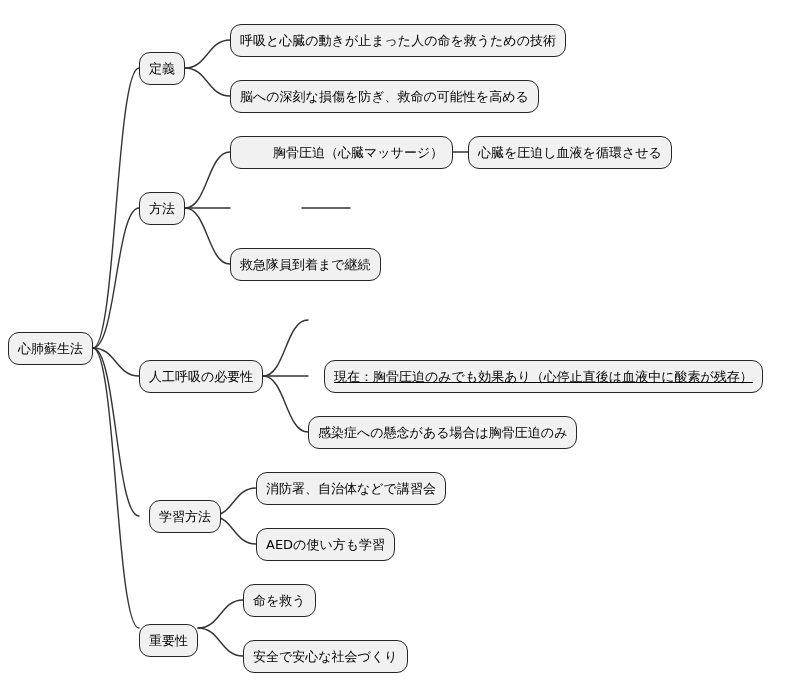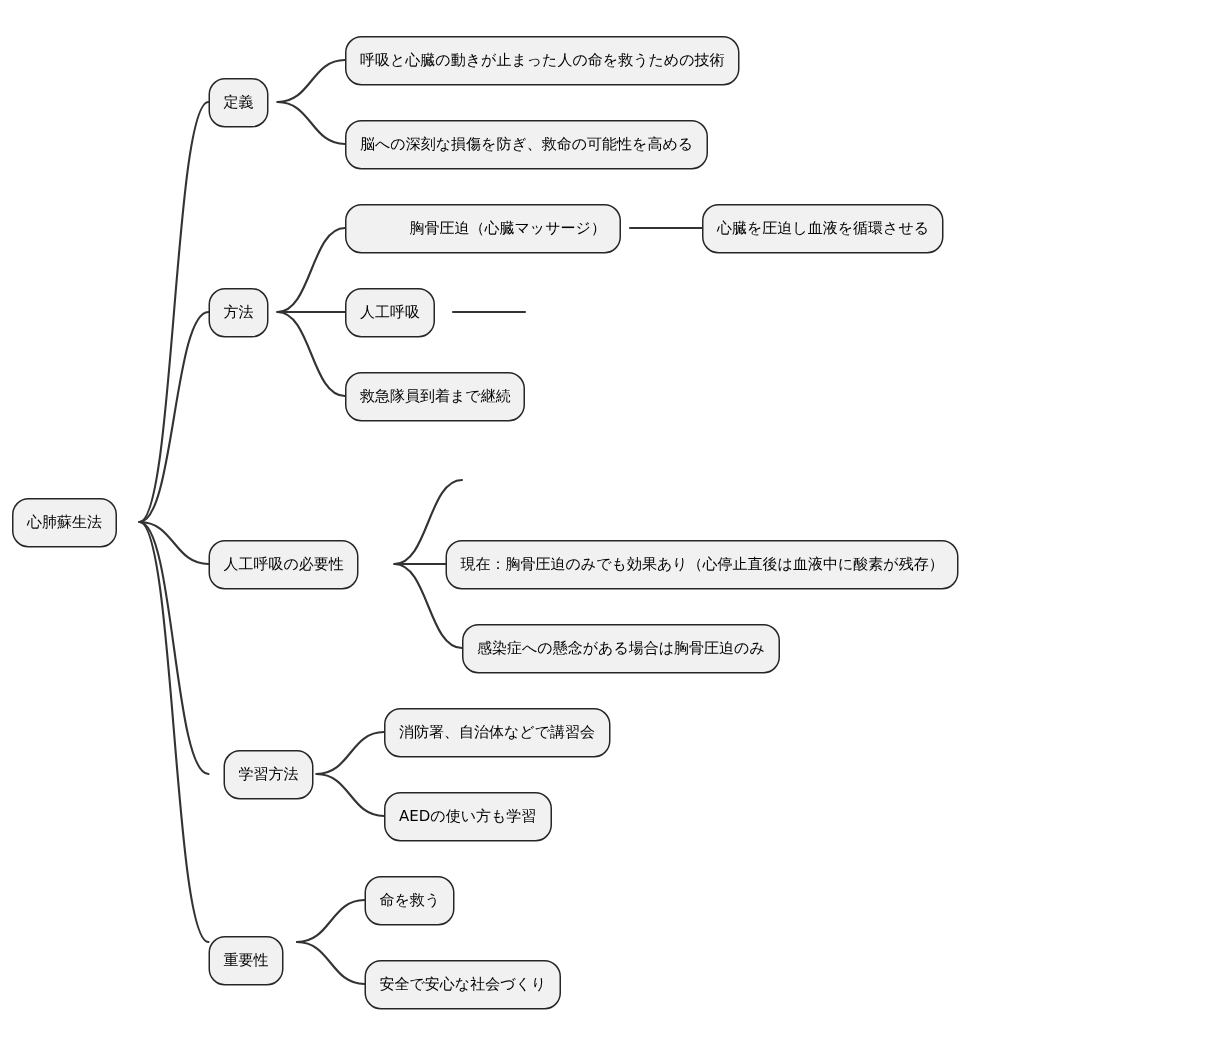--- a/index.html
+++ b/index.html
@@ -28,21 +28,21 @@
     stroke-width: 1.4;
     stroke-linecap: round;
   }
   .node {
     position: absolute;
     box-sizing: border-box;
     background: var(--node-fill, #f1f1f1);
     border: 1.5px solid var(--node-border, #262626);
     border-radius: 11px;
     padding: 7px 9px;
-    font-size: 10px;
+    font-size: 13px;
     line-height: 17px;
     color: var(--node-text, #000000);
     white-space: nowrap;
   }
 </style>
 </head>
 <body>
 
 <div id="canvas">
   <svg id="links" viewBox="0 0 810 696" xmlns="http://www.w3.org/2000/svg">
@@ -67,24 +67,23 @@
       <path d="M 198 628.0 C 220.5 628.0, 220.5 656.0, 243 656.0" class="link"></path>
     </svg>
 
 <div class="node" style="left: 8px; top: 332px;">心肺蘇生法</div>
     <div class="node" style="left: 139px; top: 52px;">定義</div>
     <div class="node" style="left: 230px; top: 24px;">呼吸と心臓の動きが止まった人の命を救うための技術</div>
     <div class="node" style="left: 230px; top: 80px;">脳への深刻な損傷を防ぎ、救命の可能性を高める</div>
     <div class="node" style="left: 139px; top: 192px;">方法</div>
     <div class="node" style="left: 230px; top: 136px; padding-left: 42px;">胸骨圧迫（心臓マッサージ）</div>
     <div class="node" style="left: 468px; top: 136px;">心臓を圧迫し血液を循環させる</div>
-    <div class="node" style="left: 230px; top: 192px;">人工呼吸</div>
     <div class="node" style="left: 230px; top: 248px;">救急隊員到着まで継続</div>
     <div class="node" style="left: 139px; top: 360px;">人工呼吸の必要性</div>
-    <div class="node" style="left: 297px; top: 360px;">現在：胸骨圧迫のみでも効果あり（心停止直後は血液中に酸素が残存）</div>
+    <div class="node" style="left: 324px; top: 360px; text-decoration: underline;">現在：胸骨圧迫のみでも効果あり（心停止直後は血液中に酸素が残存）</div>
     <div class="node" style="left: 308px; top: 416px;">感染症への懸念がある場合は胸骨圧迫のみ</div>
     <div class="node" style="left: 139px; top: 500px; margin-left: 10px;">学習方法</div>
     <div class="node" style="left: 256px; top: 472px;">消防署、自治体などで講習会</div>
     <div class="node" style="left: 256px; top: 528px;">AEDの使い方も学習</div>
     <div class="node" style="left: 139px; top: 624px; text-align: center;">重要性</div>
     <div class="node" style="left: 243px; top: 584px;">命を救う</div>
     <div class="node" style="left: 243px; top: 640px;">安全で安心な社会づくり</div>
   </div>
 
 </body></html>

